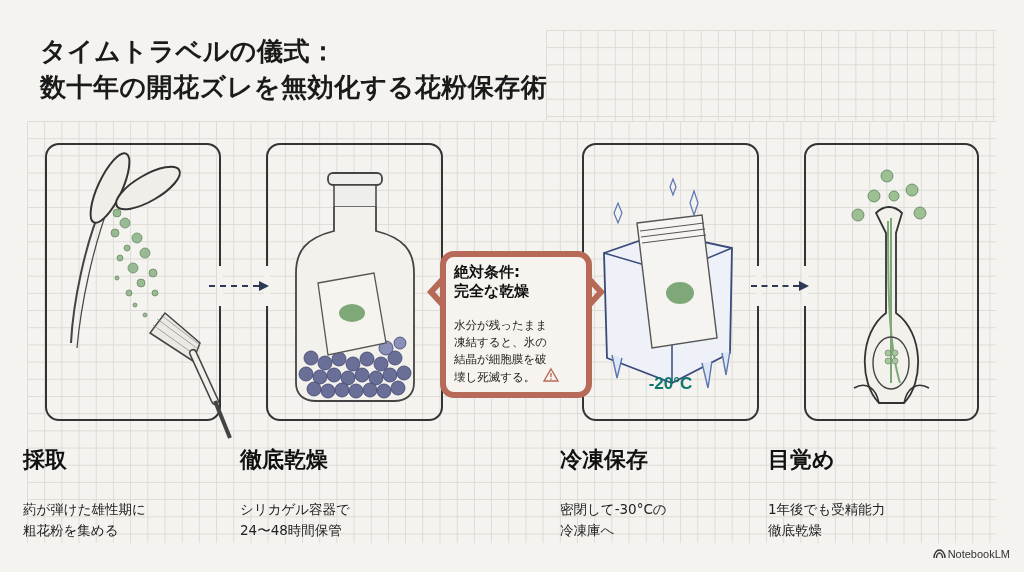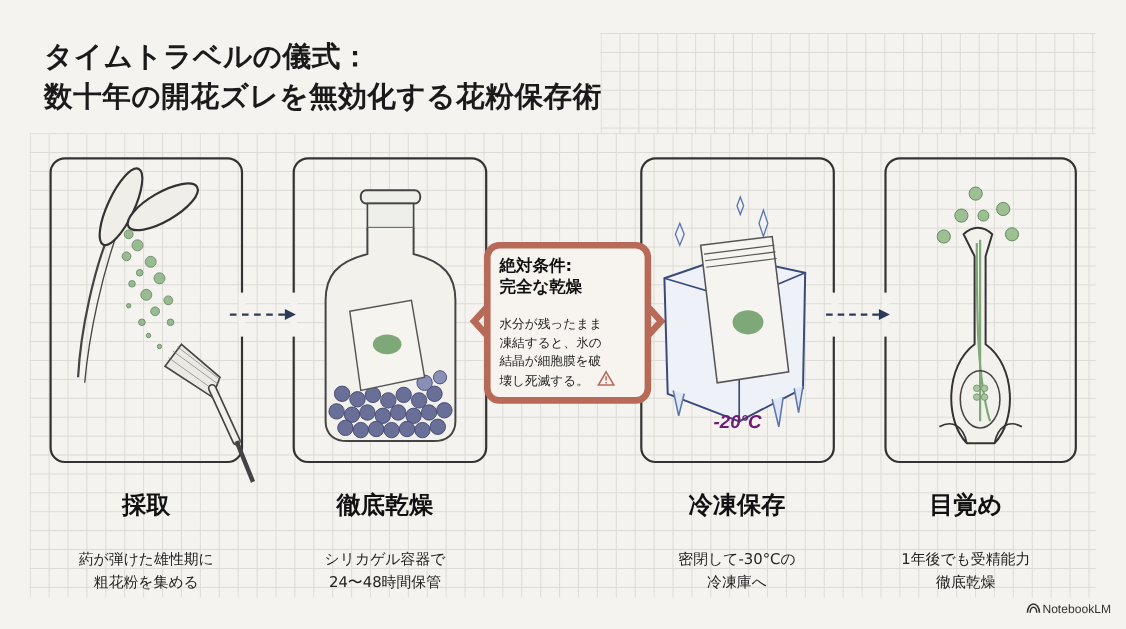--- a/index.html
+++ b/index.html
@@ -40,42 +40,42 @@
 
   .arrow { position:absolute; top:281px; height:10px; }
   .arrow .line { position:absolute; left:0; top:4px; height:0; border-top:2px dashed #2e3a55; }
   .arrow .head {
     position:absolute; top:0; width:0; height:0;
     border-top:5px solid transparent; border-bottom:5px solid transparent;
     border-left:10px solid #2e3a55;
   }
 
   .callout {
-    position:absolute; left:440px; top:220px; width:152px; height:147px;
+    position:absolute; left:440px; top:251px; width:152px; height:147px;
     box-sizing:border-box; border:6px solid #b86a58; border-radius:14px;
     background:#f7f4ef; padding:6px 8px;
   }
   .callout-title { font-weight:bold; font-size:15px; line-height:19px; color:#111; }
   .callout-body { font-size:11.5px; line-height:17px; color:#222; margin-top:16px; }
   .notch {
     position:absolute; top:280px; width:16px; height:24px;
   }
   .notch-l { left:430px; }
   .notch-r { left:586px; }
 
   .label {
-    position:absolute; top:445px; width:220px; text-align:center;
+    position:absolute; top:445px; width:220px; text-align:left;
   }
   .label .step { font-weight:bold; font-size:22px; line-height:30px; color:#111; }
   .label .desc { font-size:13.5px; line-height:21px; color:#222; margin-top:24px; }
   .l1 { left:23px; } .l2 { left:240px; } .l3 { left:560px; } .l4 { left:768px; }
 
   .temp {
     position:absolute; left:582px; top:374px; width:177px; text-align:center;
-    font-family:"Liberation Sans", sans-serif; font-weight:bold; font-size:17px; color:#701a75;font-style:italic;
+    font-family:"Liberation Sans", sans-serif; font-weight:bold; font-size:17px; color:#0f766e;
   }
   .brand {
     position:absolute; right:14px; bottom:12px; font-size:11px; color:#333;
     font-family:"Liberation Sans", sans-serif; display:flex; align-items:center; gap:2px;
   }
   svg { position:absolute; overflow:visible; }
 </style>
 </head>
 <body>
 

